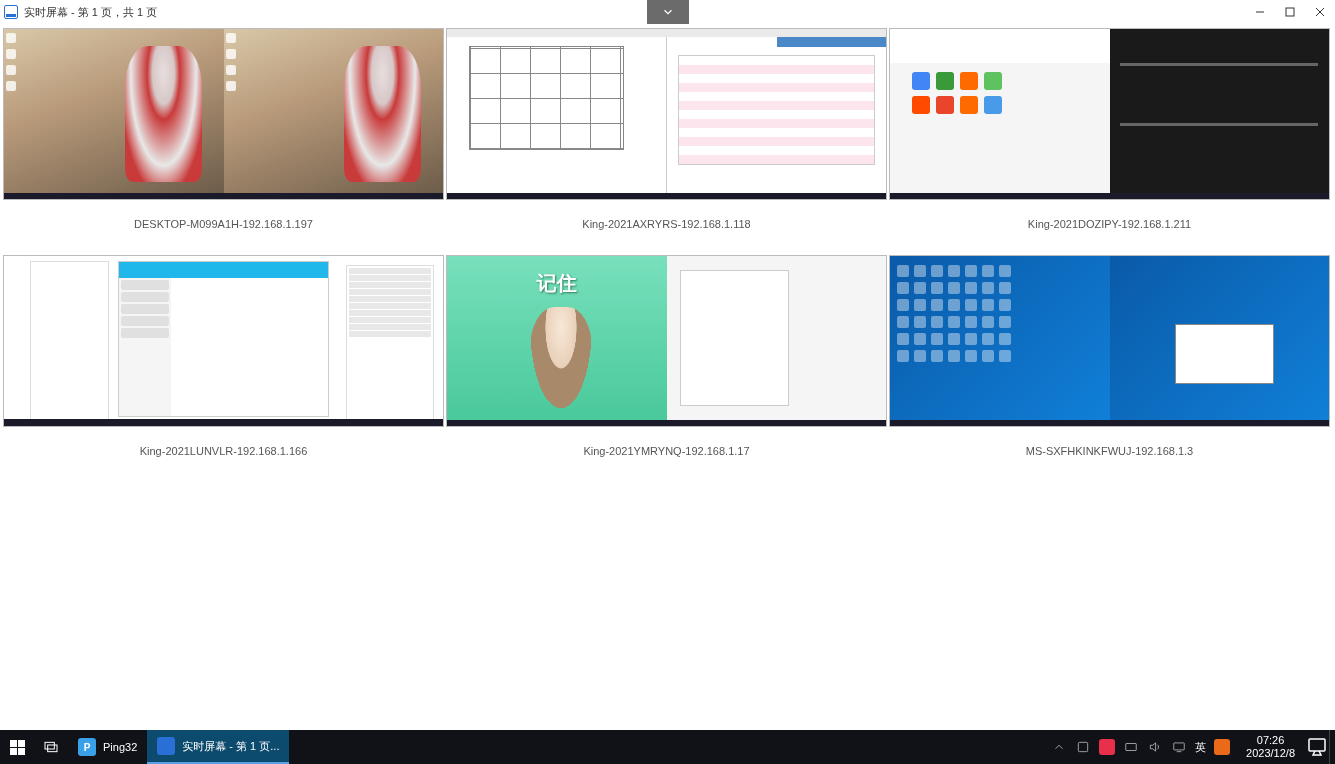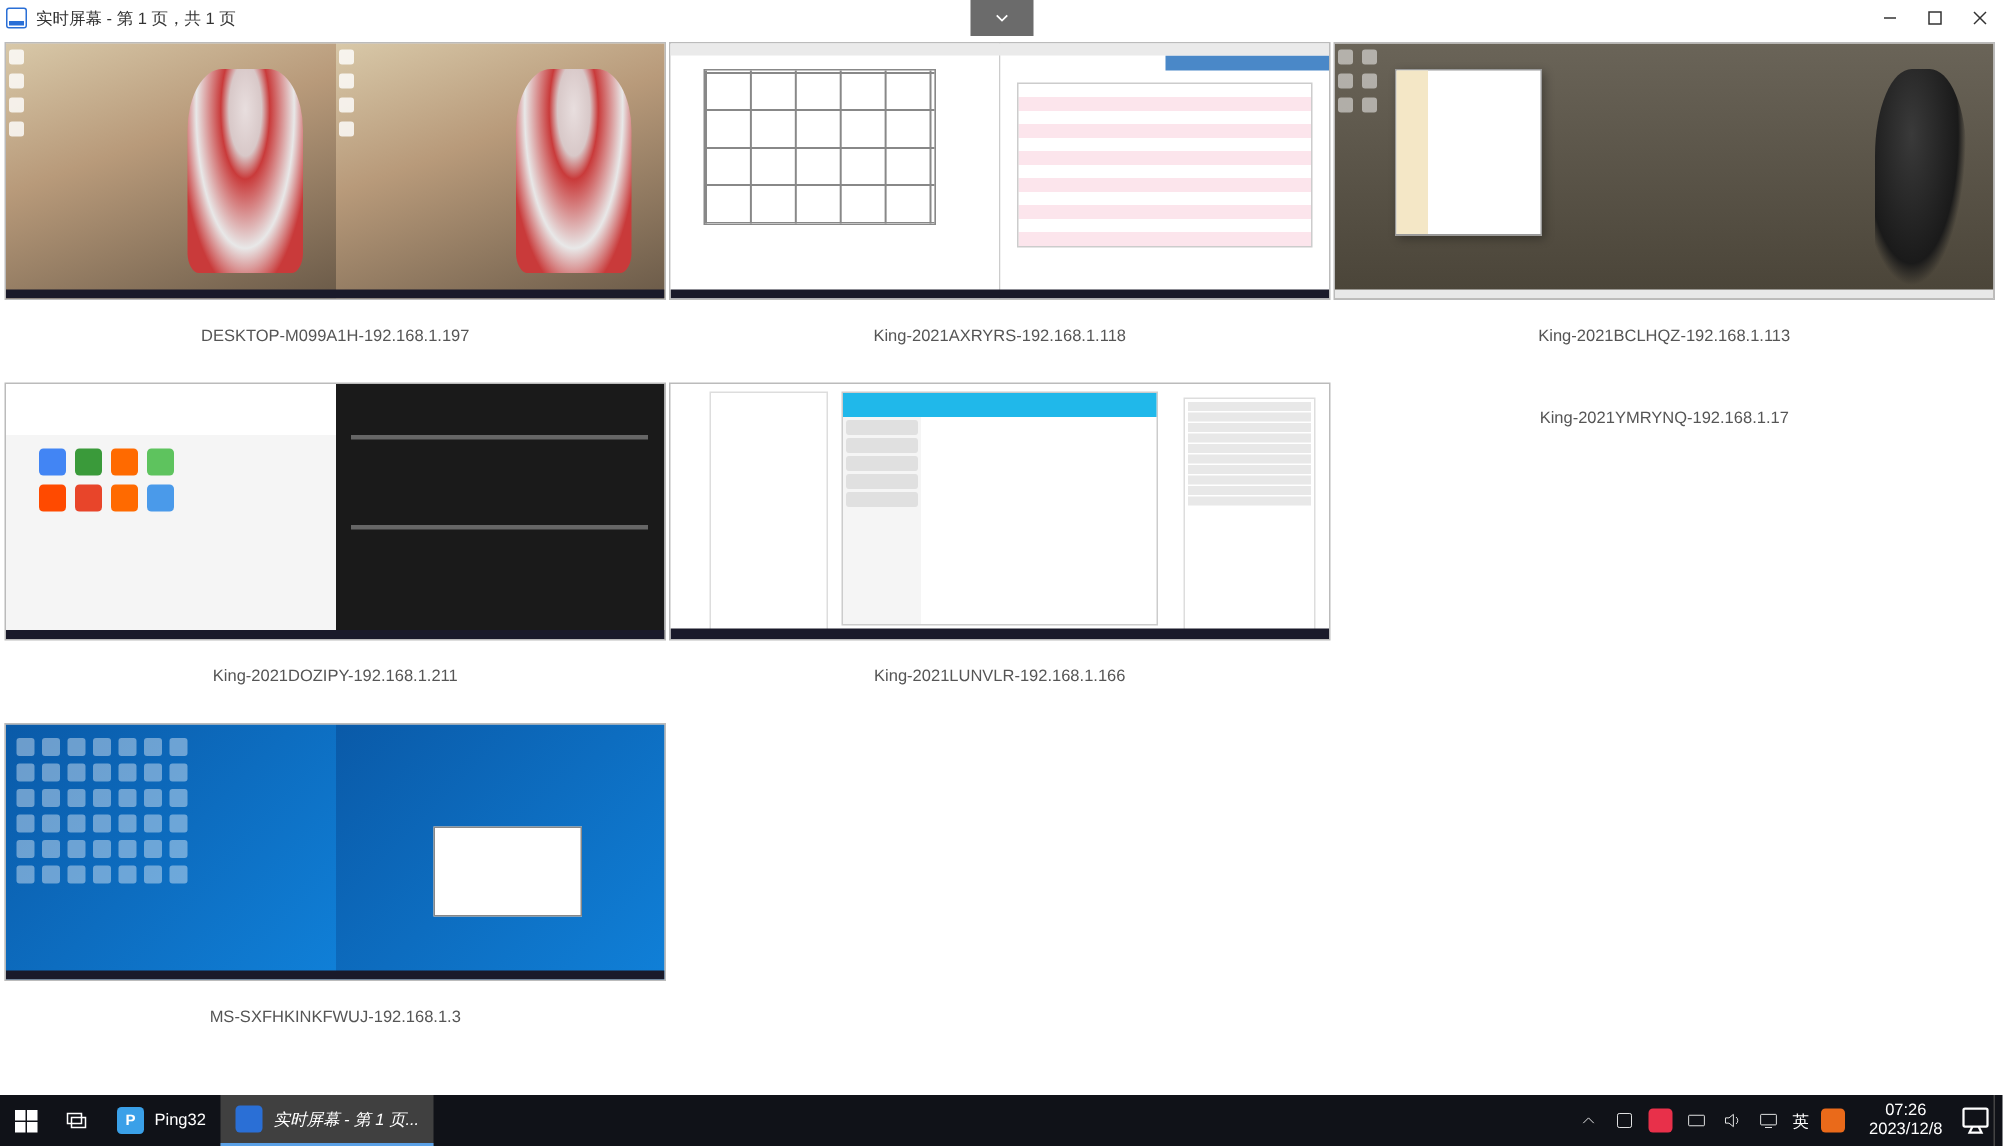--- a/index.html
+++ b/index.html
@@ -112,21 +112,21 @@
   .pager .circ { width: 22px; height: 22px; border: 1.5px solid #aaa; border-radius: 50%; display: flex; align-items: center; justify-content: center;}
   .pager .circ svg{ width:12px; height:12px; stroke:#888;}
 
   .taskbar { position: absolute; bottom: 0; left: 0; right: 0; height: 34px; background: #101218; display: flex; align-items: center; color: #fff; font-size: 11px; }
   .taskbar .start { width: 34px; height: 34px; display: flex; align-items: center; justify-content: center; cursor:pointer;}
   .taskbar .start .win-logo { display: grid; grid-template-columns: 7px 7px; grid-template-rows: 7px 7px; gap: 1px; }
   .taskbar .start .win-logo span { background: #fff; }
   .taskbar .taskview { width: 34px; height: 34px; display:flex; align-items:center; justify-content:center; cursor:pointer;}
   .taskbar .taskview svg{ width:16px; height:16px; stroke:#fff;}
   .taskbar .app { height: 34px; padding: 0 10px; display: flex; align-items: center; gap: 7px; cursor:pointer;}
-  .taskbar .app.active { background: #404040; border-bottom: 2px solid #5aa0e6; font-style: italic; }
+  .taskbar .app.active { background: #0c4a6e; border-bottom: 2px solid #5aa0e6; }
   .taskbar .app .aicon{ width:18px; height:18px; border-radius:3px; display:flex; align-items:center; justify-content:center; font-weight:bold; font-size:10px;}
   .taskbar .spacer { flex: 1; }
   .taskbar .tray { display: flex; align-items: center; gap: 8px; padding: 0 6px; height: 34px;}
   .taskbar .tray .ti { width:16px; height:16px; display:flex; align-items:center; justify-content:center; cursor:pointer;}
   .taskbar .tray .red{ background:#e8304a; border-radius:3px;}
   .taskbar .tray .orange{ background:#ea6a1a; border-radius:3px;}
   .taskbar .tray svg{ width:14px; height:14px; stroke:#fff; fill:none;}
   .taskbar .clock { padding: 0 10px; text-align: center; line-height: 1.2; font-size:11px;}
   .taskbar .showdesk { width: 6px; height: 34px; border-left: 1px solid #444; cursor:pointer;}
 </style>
@@ -196,43 +196,20 @@
           <div class="right">
             <div class="hdr"></div>
             <div class="tbl"></div>
           </div>
         <div class="top"></div>
           <div class="bot"></div>
       </div>
       <div class="caption">King-2021AXRYRS-192.168.1.118</div>
     </div>
 
-    <div class="cell">
-      <div class="thumb thumb-anime">
-        <div class="half">
-            <div class="ic">
-              <span></span>
-              <span></span>
-              <span></span>
-              <span></span>
-              <span></span>
-              <span></span>
-            </div>
-            <div class="filewin">
-              <div class="sb"></div>
-            </div>
-            <div class="tb"></div>
-          </div>
-        <div class="half">
-            <div class="char"></div>
-            <div class="tb"></div>
-          </div>
-      </div>
-      <div class="caption">King-2021BCLHQZ-192.168.1.113</div>
-    </div>
 
     <div class="cell">
       <div class="thumb thumb-browser">
         <div class="l">
             <div class="icons">
               <span></span>
               <span></span>
               <span></span>
               <span></span>
               <span></span>
@@ -272,20 +249,30 @@
             <span></span>
             <span></span>
           </div>
         <div class="tb"></div>
       </div>
       <div class="caption">King-2021LUNVLR-192.168.1.166</div>
     </div>
 
 
     <div class="cell">
+      <div class="thumb thumb-app">
+        <div class="game">
+            <div class="title">记住</div>
+            <div class="char"></div>
+          </div>
+        <div class="panel">
+            <div class="win"></div>
+          </div>
+        <div class="tb"></div>
+      </div>
       <div class="caption">King-2021YMRYNQ-192.168.1.17</div>
     </div>
 
     <div class="cell">
       <div class="thumb thumb-win10">
         <div class="l">
             <div class="grid-ic">
           <span></span>
               <span></span>
               <span></span>

